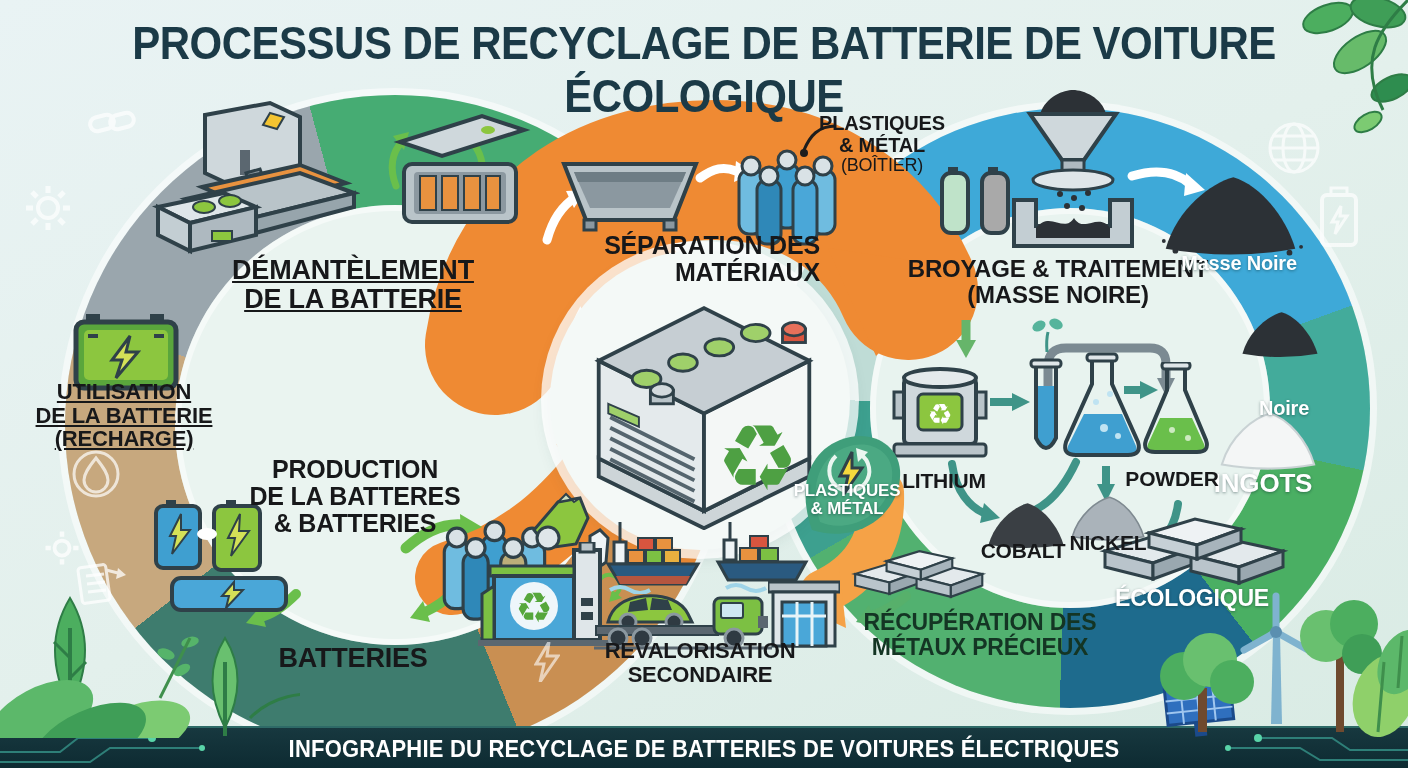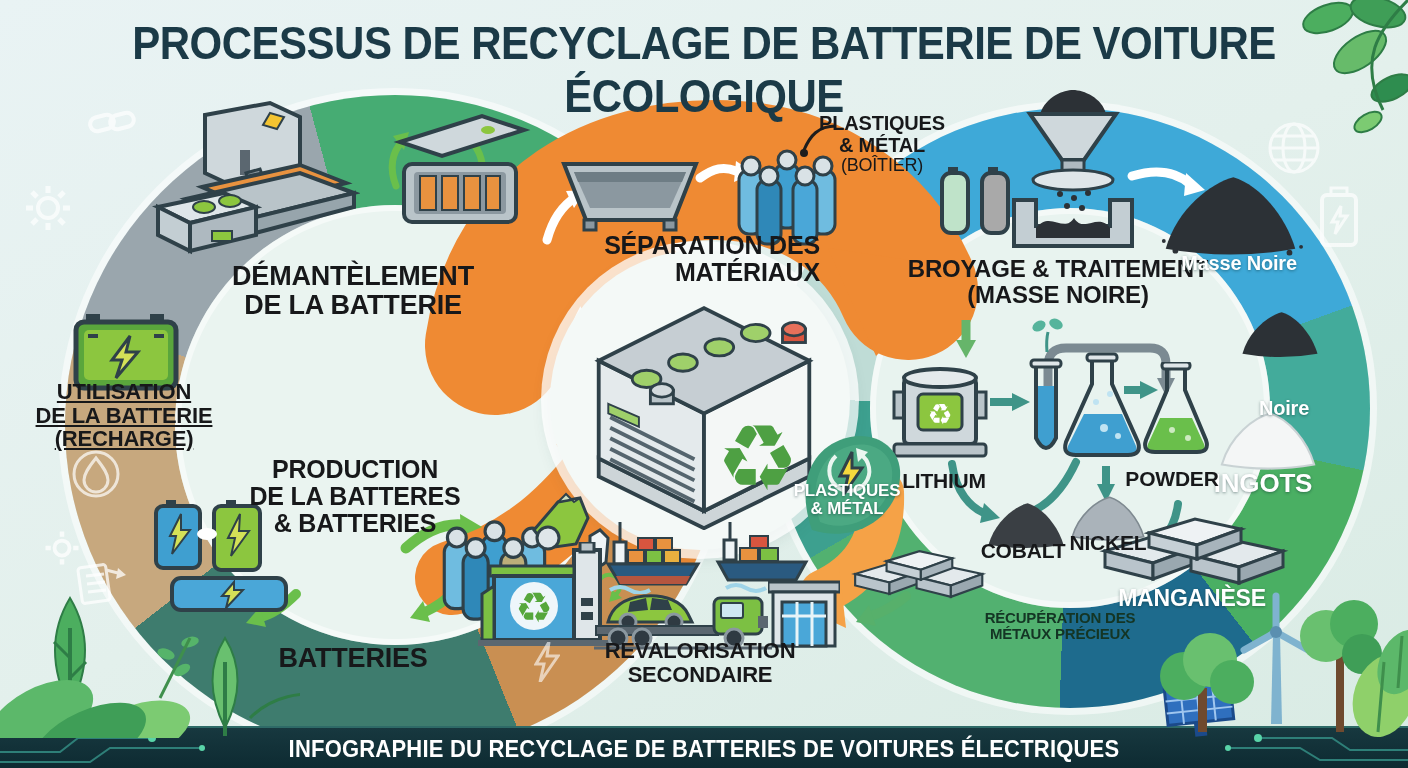--- a/index.html
+++ b/index.html
@@ -409,47 +409,47 @@
 
   <svg class="abs" style="left:768px;top:576px" width="72" height="76" viewBox="0 0 72 76">
     <rect x="0" y="6" width="72" height="10" fill="#b9c4c9" stroke="#2f4149" stroke-width="3"></rect>
     <rect x="5" y="16" width="62" height="54" fill="#dfe6e9" stroke="#2f4149" stroke-width="3"></rect>
     <rect x="14" y="26" width="44" height="44" fill="#4aa7d8" stroke="#2f4149" stroke-width="3"></rect>
     <line x1="29" y1="26" x2="29" y2="70" stroke="#e8f4f8" stroke-width="3"></line>
     <line x1="44" y1="26" x2="44" y2="70" stroke="#e8f4f8" stroke-width="3"></line>
     <line x1="14" y1="40" x2="58" y2="40" stroke="#e8f4f8" stroke-width="3"></line>
   </svg>
 
-  <div class="lbl" style="left:353px;top:262px;font-size:27px;">DÉMANTÈLEMENT
+  <div class="lbl" style="left:353px;top:256px;font-size:27px;text-decoration:underline;">DÉMANTÈLEMENT
 DE LA BATTERIE</div>
   <div class="lbl" style="left:712px;top:232px;font-size:25px;text-align:right;">SÉPARATION DES
 MATÉRIAUX</div>
   <div class="lbl" style="left:1058px;top:256px;font-size:24px;">BROYAGE &amp; TRAITEMENT
 (MASSE NOIRE)</div>
   <div class="lbl" style="left:124px;top:380px;font-size:22px;text-decoration:underline;">UTILISATION
 DE LA BATTERIE
 (RECHARGE)</div>
   <div class="lbl" style="left:355px;top:456px;font-size:25px;">PRODUCTION
 DE LA BATTERES
 &amp; BATTERIES</div>
   <div class="lbl" style="left:353px;top:644px;font-size:27px;">BATTERIES</div>
   <div class="lbl" style="left:700px;top:639px;font-size:22px;">REVALORISATION
 SECONDAIRE</div>
-  <div class="lbl" style="left:1060px;top:610px;font-size:15px;color:#143524;">RÉCUPÉRATION DES
+  <div class="lbl" style="left:980px;top:610px;font-size:23px;color:#143524;">RÉCUPÉRATION DES
 MÉTAUX PRÉCIEUX</div>
 
   <div class="lbl" style="left:882px;top:92px;font-size:20px;">
     <span style="white-space:pre-line;">PLASTIQUES
 &amp; MÉTAL</span>
     <span class="sub" style="font-size:18px;">(BOÎTIER)</span>
   </div>
   <div class="lbl w" style="left:1239px;top:253px;font-size:20px;">Masse Noire</div>
   <div class="lbl w" style="left:1284px;top:358px;font-size:20px;margin-top:40px;">Noire</div>
   <div class="lbl w" style="left:1263px;top:470px;font-size:26px;">INGOTS</div>
-  <div class="lbl w" style="left:1192px;top:586px;font-size:23px;">MANGANÈSE</div>
+  <div class="lbl w" style="left:1192px;top:586px;font-size:23px;">ÉCOLOGIQUE</div>
   <div class="lbl w" style="left:847px;top:482px;font-size:17px;">PLASTIQUES
 &amp; MÉTAL</div>
   <div class="lbl" style="left:944px;top:470px;font-size:21px;">LITHIUM</div>
   <div class="lbl" style="left:1172px;top:468px;font-size:21px;">POWDER</div>
   <div class="lbl" style="left:1023px;top:540px;font-size:21px;">COBALT</div>
   <div class="lbl" style="left:1108px;top:532px;font-size:21px;">NICKEL</div>
 
   <svg class="abs" style="left:88px;top:104px;opacity:.7" width="50" height="40" viewBox="0 0 50 40">
     <rect x="2" y="12" width="24" height="14" rx="7" fill="none" stroke="#fff" stroke-width="4" transform="rotate(-15 14 19)"></rect>
     <rect x="22" y="10" width="24" height="14" rx="7" fill="none" stroke="#fff" stroke-width="4" transform="rotate(-15 34 17)"></rect>

